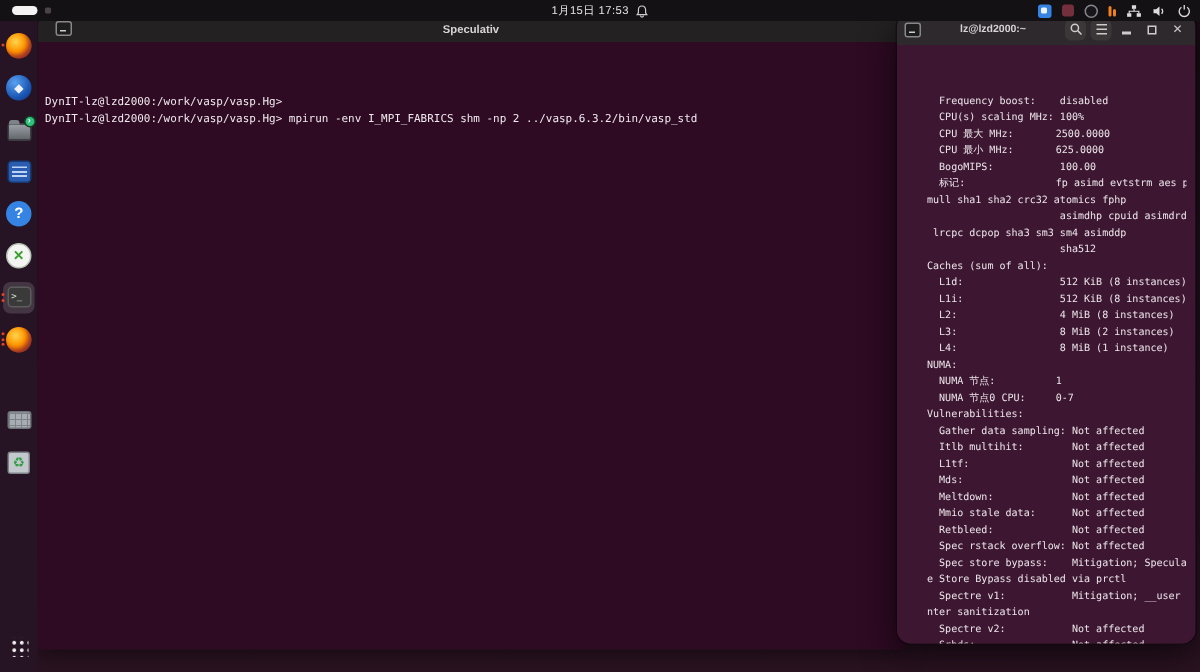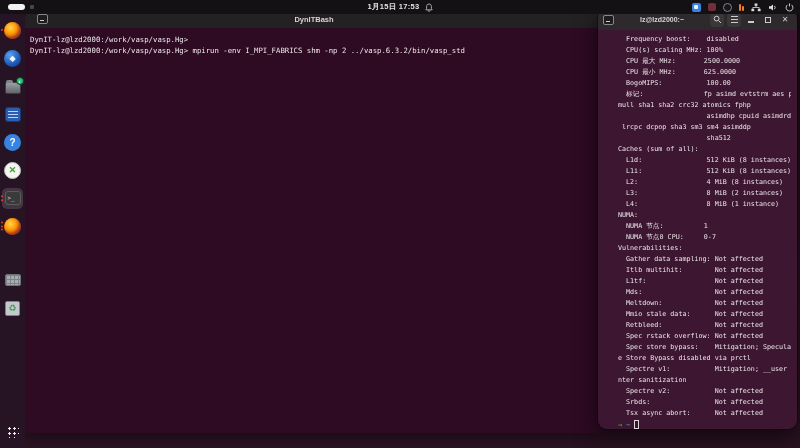--- a/index.html
+++ b/index.html
@@ -2,31 +2,31 @@
 <html><head>
 <meta charset="utf-8">
 <style>
   * { margin:0; padding:0; box-sizing:border-box; }
   html,body { width:800px; height:448px; overflow:hidden; }
   body {
     font-family:"Liberation Sans", sans-serif;
     background:linear-gradient(180deg,#1b0c15 0%, #241020 60%, #2b1322 100%);
     position:relative; color:#e8e2e6;
   }
-  pre { font-family:"DejaVu Sans Mono", monospace; white-space:pre; overflow:hidden; }
+  pre { font-family:"DejaVu Sans Mono", monospace; white-space:pre; overflow:hidden;margin-top:28px; }
 
   
   .topbar { position:absolute; top:0; left:0; width:800px; height:14px;
     background:#141114; display:flex; align-items:center; z-index:50; }
   .ws-wrap { position:absolute; left:8px; top:4px; display:flex; align-items:center; gap:5px; }
   .ws-pill { width:17px; height:6px; border-radius:3px; background:#f5f2f4; }
   .ws-dot { width:4px; height:4px; border-radius:1px; background:#4a4449; }
   .clock-wrap { position:absolute; left:0; right:0; top:0; height:14px;
     display:flex; align-items:center; justify-content:center; gap:5px; }
-  .clock { font-size:7.5px; color:#e6e1e4; letter-spacing:0.3px;font-weight:bold; }
+  .clock { font-size:7.5px; color:#e6e1e4; letter-spacing:0.3px; }
   .tray { position:absolute; right:6px; top:0; height:14px; display:flex; align-items:center; gap:7px; }
   .tray svg { display:block; }
   .tri-ibus { width:9px; height:9px; border-radius:2px; background:#3584e4; position:relative; }
   .tri-ibus::after { content:""; position:absolute; left:2.5px; top:2.5px; width:4px; height:4px; background:#eef3fb; border-radius:1px; }
   .tri-rec { width:8px; height:8px; border-radius:2px; background:#73303c; }
   .tri-cast { width:9px; height:9px; border-radius:50%; background:#17141a; border:1.2px solid #8a858d; }
   .tri-mic { display:flex; gap:1.5px; align-items:flex-end; }
   .tri-mic i { display:block; width:2px; height:7px; background:#f0821e; border-radius:1px; }
   .tri-mic i:last-child { height:5px; }
 
@@ -201,21 +201,21 @@
     <span class="trash">♻</span>
   </div>
   <div class="ditem grid-item">
     <span class="appgrid"></span>
   </div>
 </div>
 
 <div class="mainwin">
   <div class="titlebar">
     <span class="win-ico"></span>
-    <span class="title">DynITBash</span>
+    <span class="title">Speculativ</span>
   </div>
   <div class="body">
     <pre>DynIT-lz@lzd2000:/work/vasp/vasp.Hg&gt;
 DynIT-lz@lzd2000:/work/vasp/vasp.Hg&gt; mpirun -env I_MPI_FABRICS shm -np 2 ../vasp.6.3.2/bin/vasp_std</pre>
   </div>
 </div>
 
 <div class="rwin">
   <div class="header">
     <span class="win-ico"></span>

